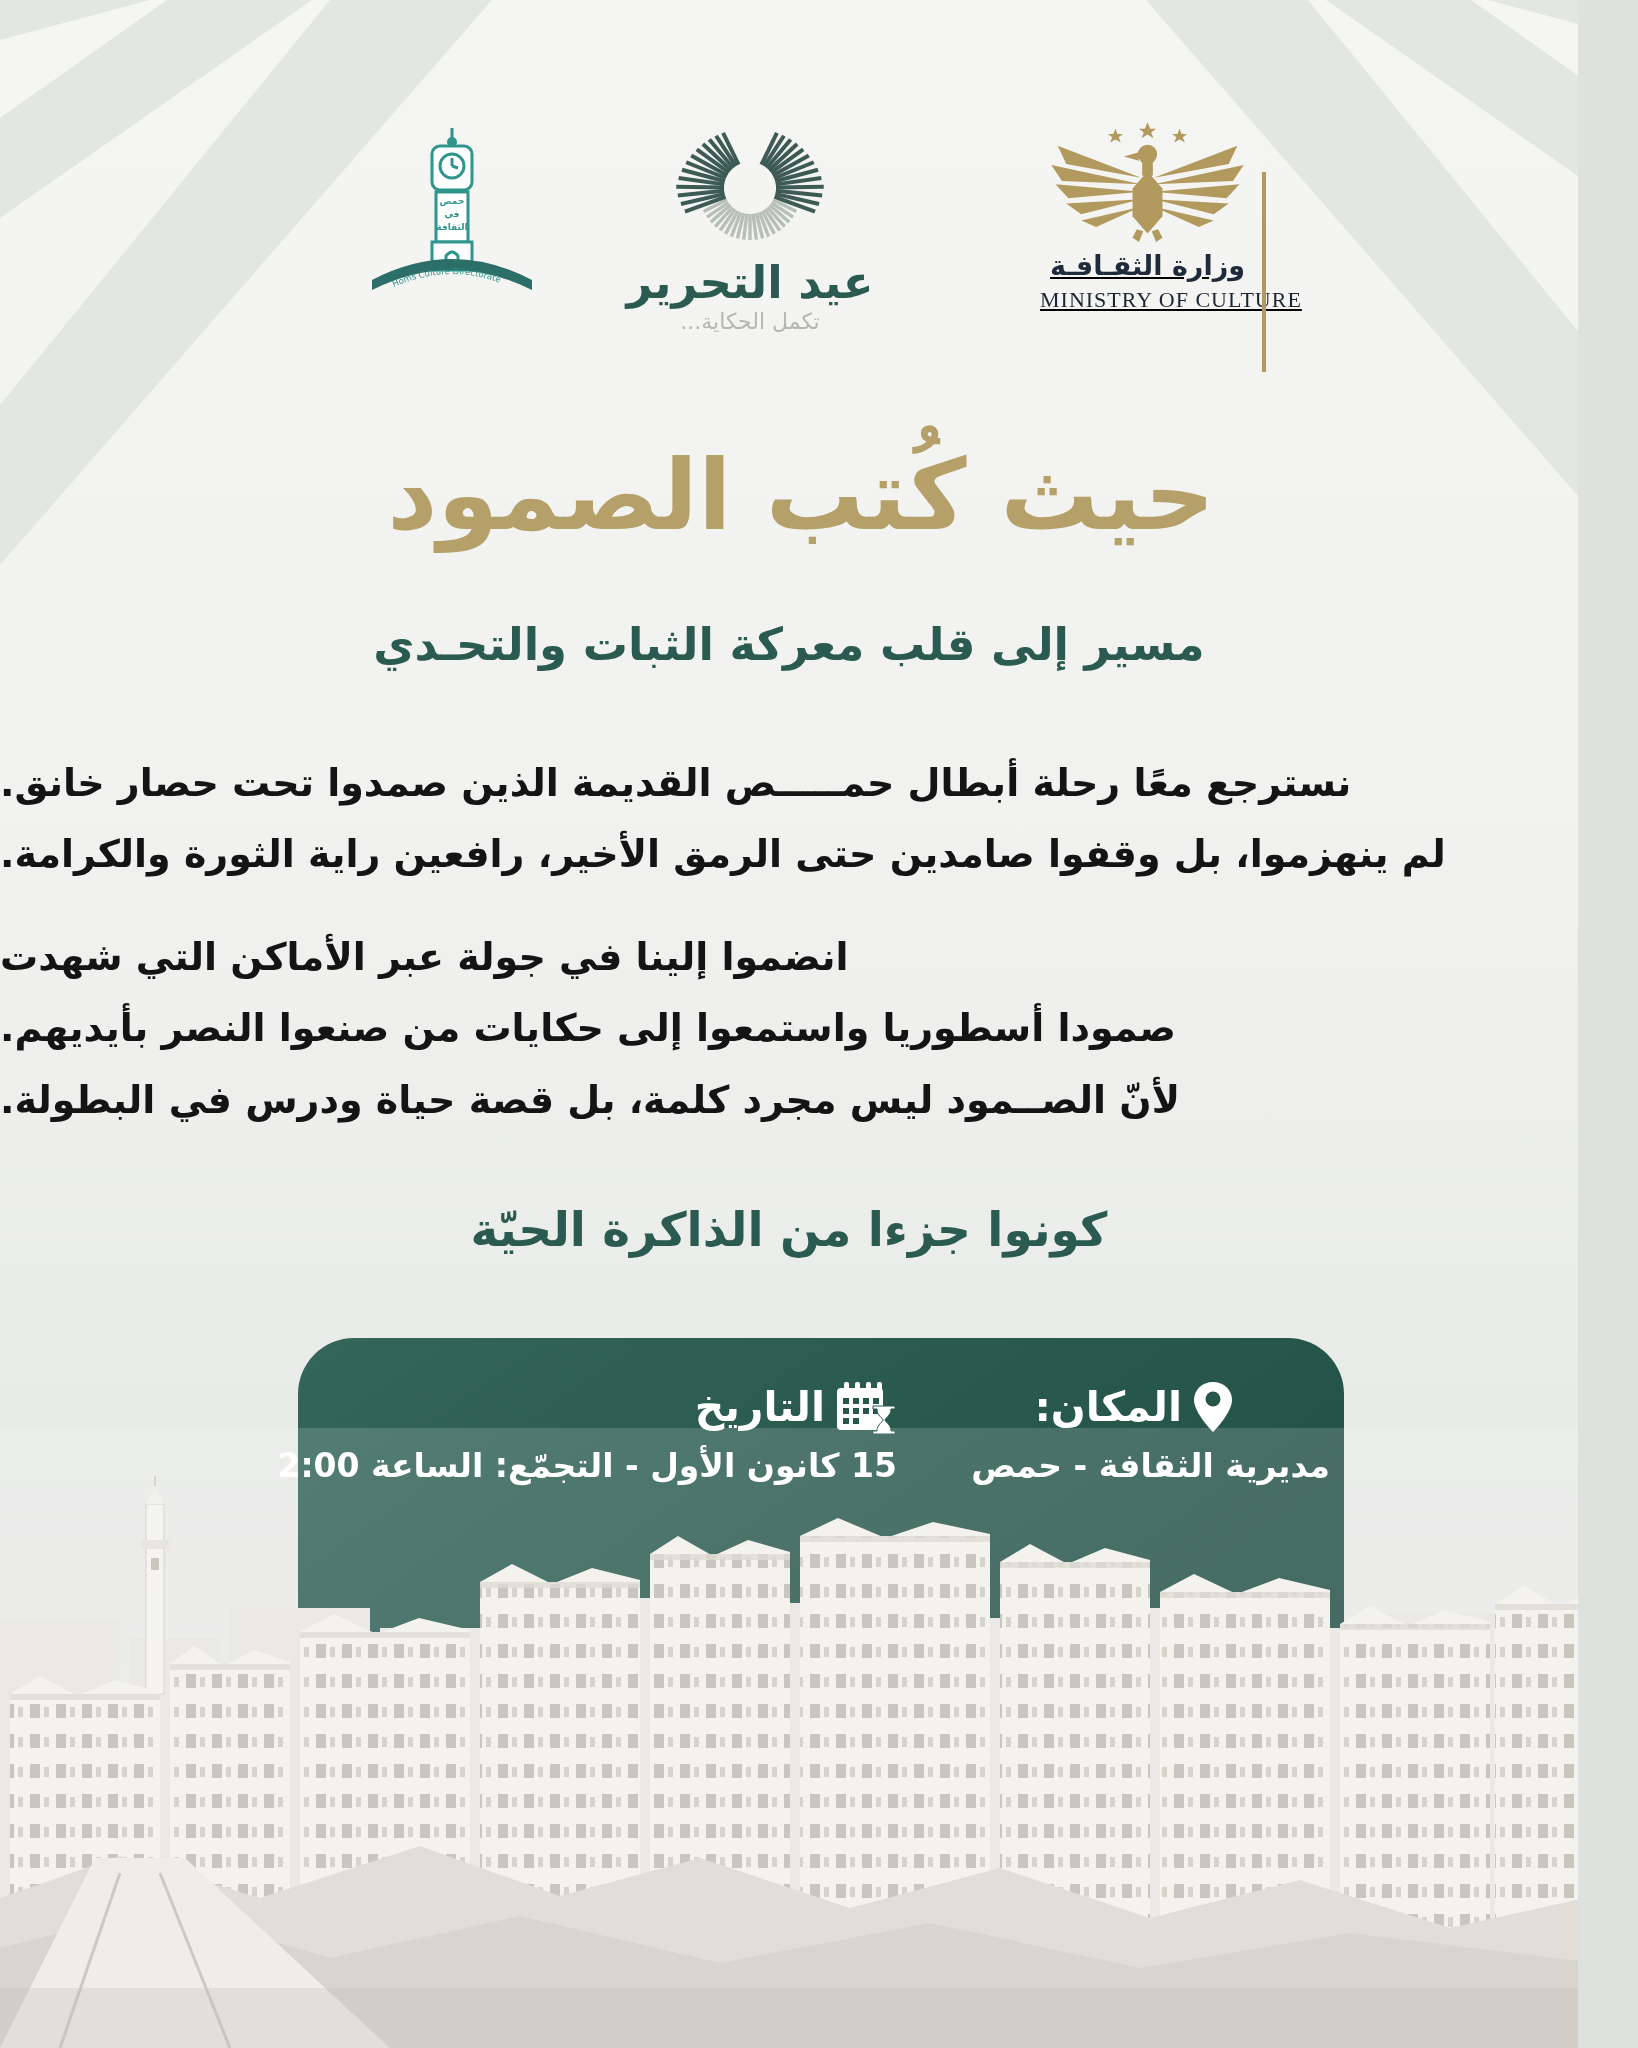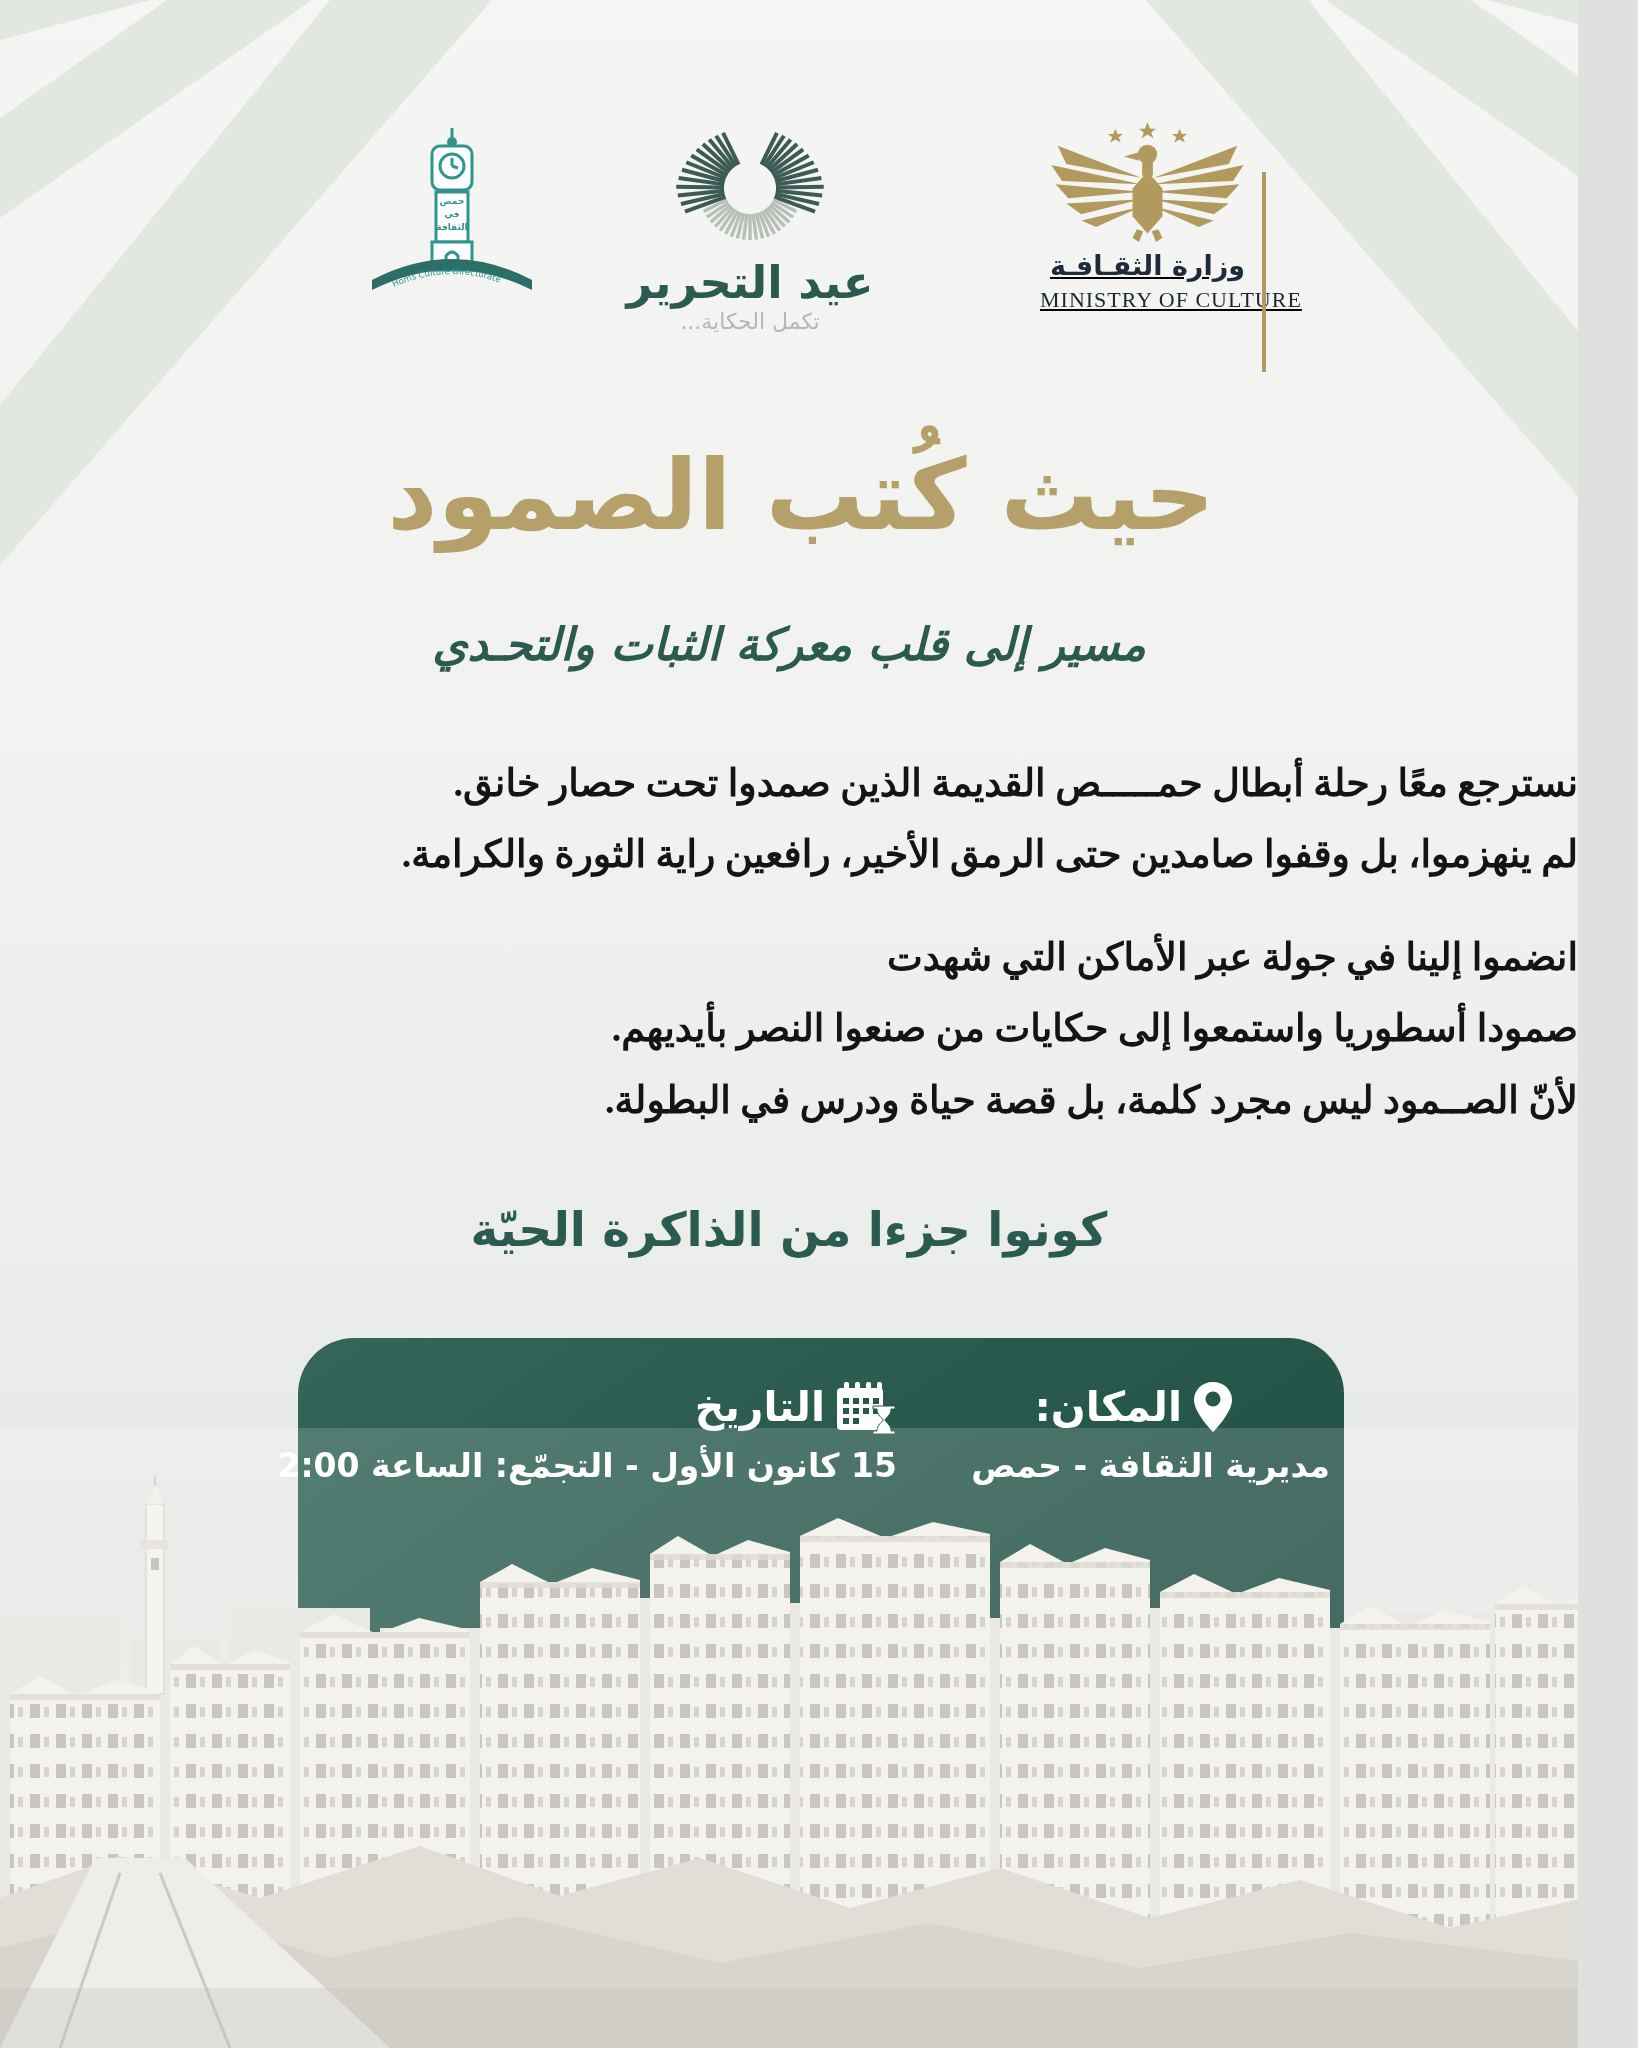--- a/index.html
+++ b/index.html
@@ -17,22 +17,22 @@
   .homs-logo{left:366px;top:120px;width:172px;height:190px;}
   .eid-logo{left:596px;top:126px;width:308px;text-align:center;}
   .eid-title{font-size:45px;font-weight:bold;color:#2a5a50;margin-top:2px;}
   .eid-tagline{font-size:22px;color:#b3b8b4;margin-top:0;}
   .ministry{left:1040px;top:118px;width:215px;text-align:center;text-decoration:underline;}
   .ministry-ar{font-size:27px;font-weight:bold;color:#1f2a3a;margin-top:8px;letter-spacing:1px;}
   .ministry-en{font-family:"Liberation Serif",serif;font-size:22px;color:#1c2633;margin-top:6px;letter-spacing:1px;white-space:nowrap;}
   .gold-line{left:1262px;top:172px;width:4px;height:200px;background:#b29a5f;}
   
   .title{left:0;right:0;top:438px;text-align:center;font-size:98px;font-weight:bold;color:#b5a06a;padding-left:24px;}
-  .subtitle{left:0;right:0;top:618px;text-align:center;font-size:45px;font-weight:bold;color:#2a5a50;font-style:italic;}
-  .para{left:0;right:0;text-align:right;font-size:38px;font-weight:bold;color:#141414;line-height:1.88;font-family:Liberation Serif, serif;}
+  .subtitle{left:0;right:0;top:618px;text-align:center;font-size:45px;font-weight:bold;color:#2a5a50;}
+  .para{left:0;right:0;text-align:left;font-size:38px;font-weight:bold;color:#141414;line-height:1.88;}
   .p1{top:748px;}
   .p2{top:922px;}
   .cta{left:0;right:0;top:1202px;text-align:center;font-size:47px;font-weight:bold;color:#2a5a50;}
   
   .card{
     left:298px;top:1338px;width:1046px;height:362px;border-radius:56px;
     background:linear-gradient(145deg,#346659 0%,#2a5a4e 45%,#204d43 100%);
     color:#ffffff;z-index:2;
   }
   .card-col{position:absolute;top:42px;text-align:right;direction:rtl;}

